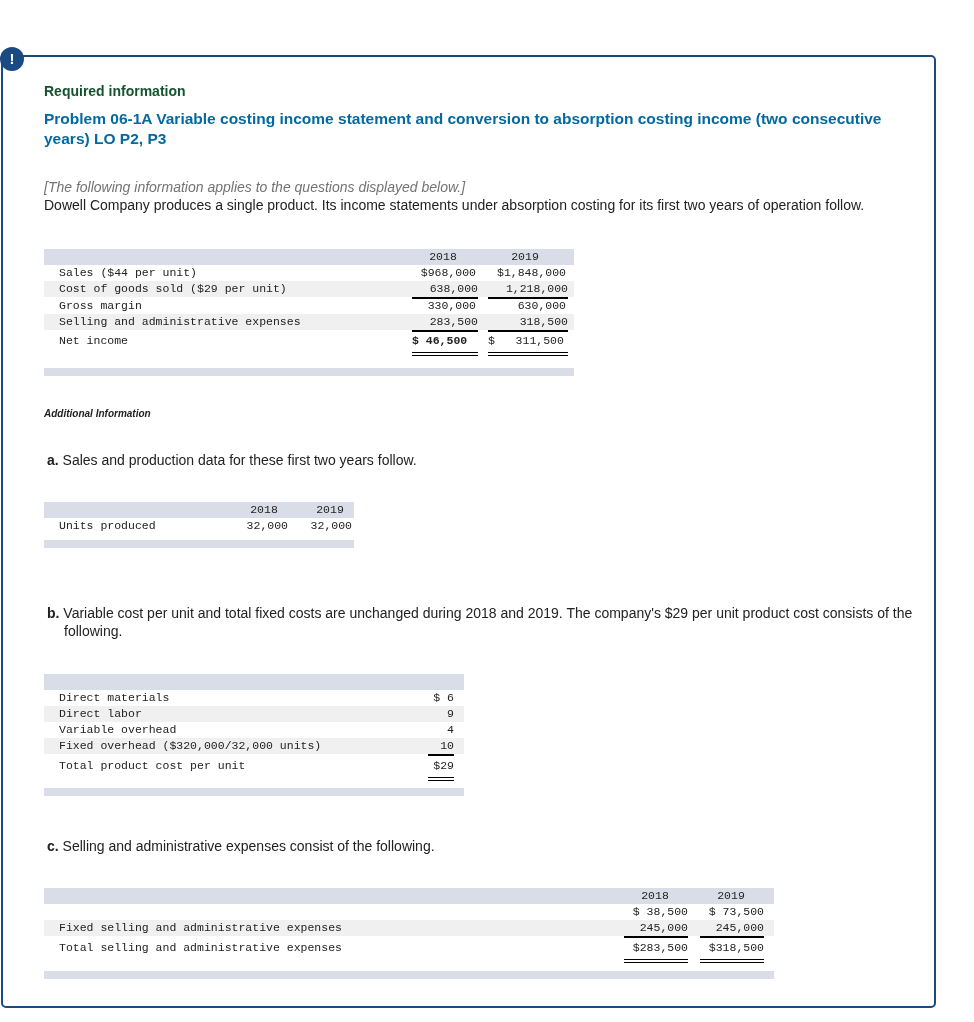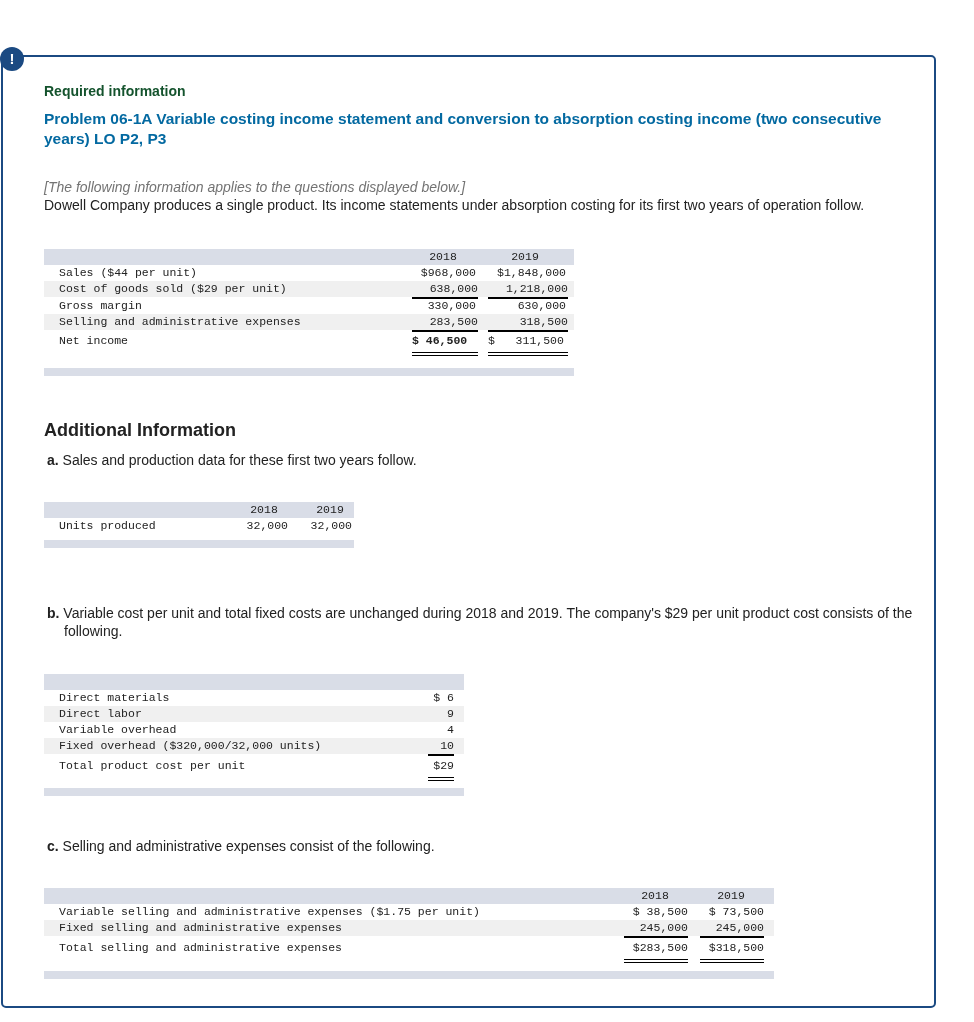--- a/index.html
+++ b/index.html
@@ -8,21 +8,21 @@
   .alert-badge { position: absolute; left: 0; top: 47px; width: 24px; height: 24px;
          background: #1b4a82; border-radius: 12px; color: #fff; font-weight: bold;
          font-size: 15px; text-align: center; line-height: 24px; z-index: 2; }
   .box { position: absolute; left: 1px; top: 55px; width: 935px; height: 953px;
          border: 2px solid #1b4a82; border-radius: 5px; box-sizing: border-box; }
   .req { position: absolute; left: 44px; top: 83px; font-size: 14px; font-weight: bold; color: #14532d; }
   .title { position: absolute; left: 44px; top: 109px; width: 840px; font-size: 15.5px;
            font-weight: bold; color: #0369a1; line-height: 20px; }
   .note { position: absolute; left: 44px; top: 160px; font-size: 14px; font-style: italic; color: #737373; margin-top: 19px; }
   .intro { position: absolute; left: 44px; top: 196px; width: 840px; font-size: 14px; line-height: 18px; }
-  .addl { position: absolute; left: 44px; top: 420px; font-size: 18px; font-weight: bold; }
+  .addl { position: absolute; left: 44px; top: 408px; font-size: 10px; font-weight: bold; font-style: italic; }
   .para { position: absolute; left: 47px; font-size: 14px; line-height: 18px; }
   .para b { font-weight: bold; }
   .indent { padding-left: 17px; text-indent: -17px; }
 
   .tbl { position: absolute; font-family: "Liberation Mono", monospace; font-size: 11.5px; color: #222; }
   .tbl .band { background: #d9dde7; height: 16px; position: relative; }
   .tbl .band.bottom { height: 8px; }
   .tbl .row { height: 16px; line-height: 16px; position: relative; }
   .tbl .row.alt { background: #f0f0f0; }
   .tbl .lbl { position: absolute; left: 15px; }
@@ -126,21 +126,20 @@
 <div class="para" style="top:837px;">
   <b>c.</b><span> Selling and administrative expenses consist of the following.</span>
 </div>
 
 <div class="tbl" style="left:44px; top:888px; width:730px;">
   <div class="band">
     <span class="hd" style="left:578px; width:66px;">2018</span>
     <span class="hd" style="left:654px; width:66px;">2019</span>
   </div>
   <div class="row">
-    <span class="lbl">Variable selling and administrative expenses ($1.75 per unit)</span>
     <span class="c" style="right:86px;">$ 38,500</span>
     <span class="c" style="right:10px;">$ 73,500</span>
   </div>
   <div class="row alt">
     <span class="lbl">Fixed selling and administrative expenses</span>
     <span class="c ul" style="right:86px; width:64px;">245,000</span>
     <span class="c ul" style="right:10px; width:64px;">245,000</span>
   </div>
   <div class="row" style="height:22px; line-height:22px; margin-top:1px;">
     <span class="lbl">Total selling and administrative expenses</span>

